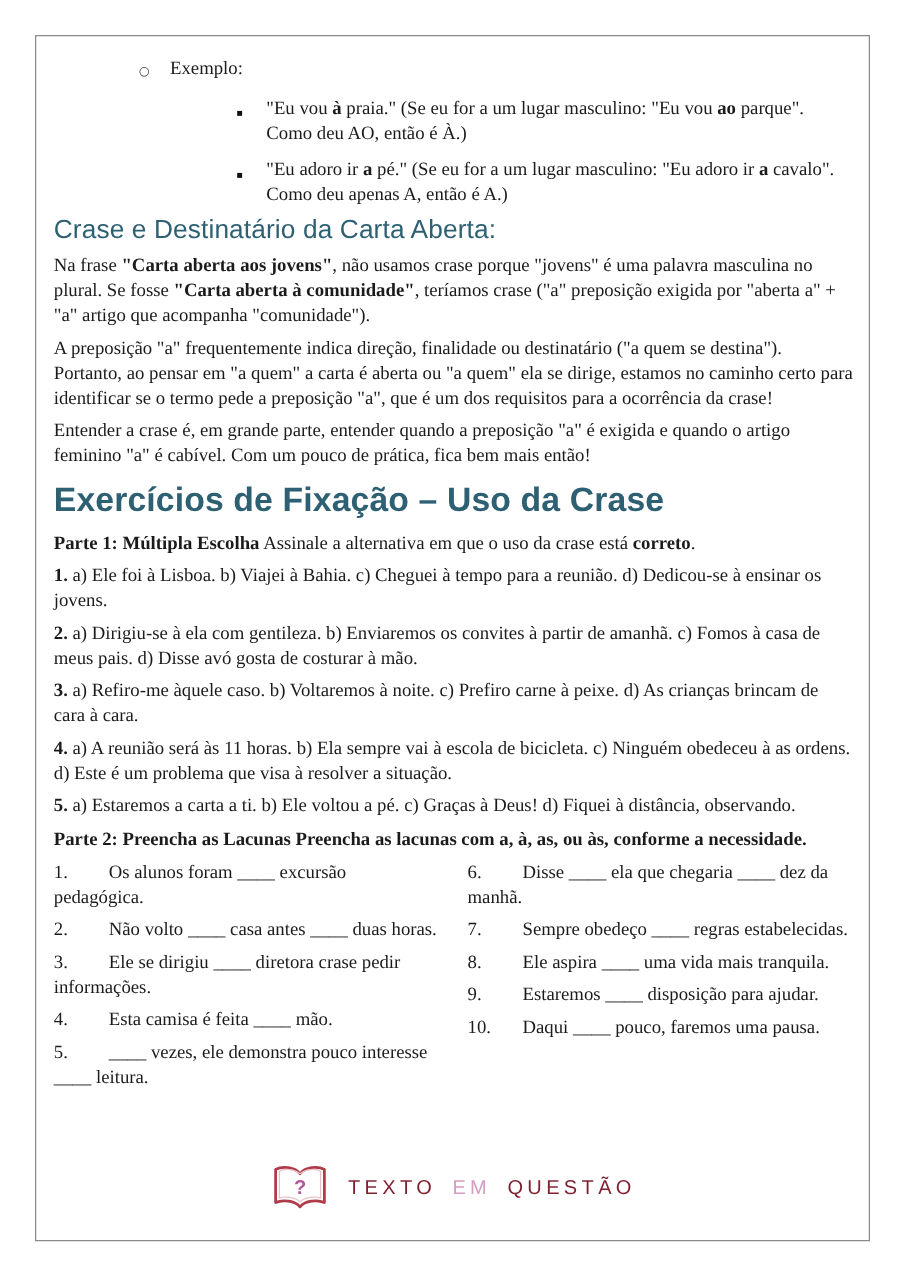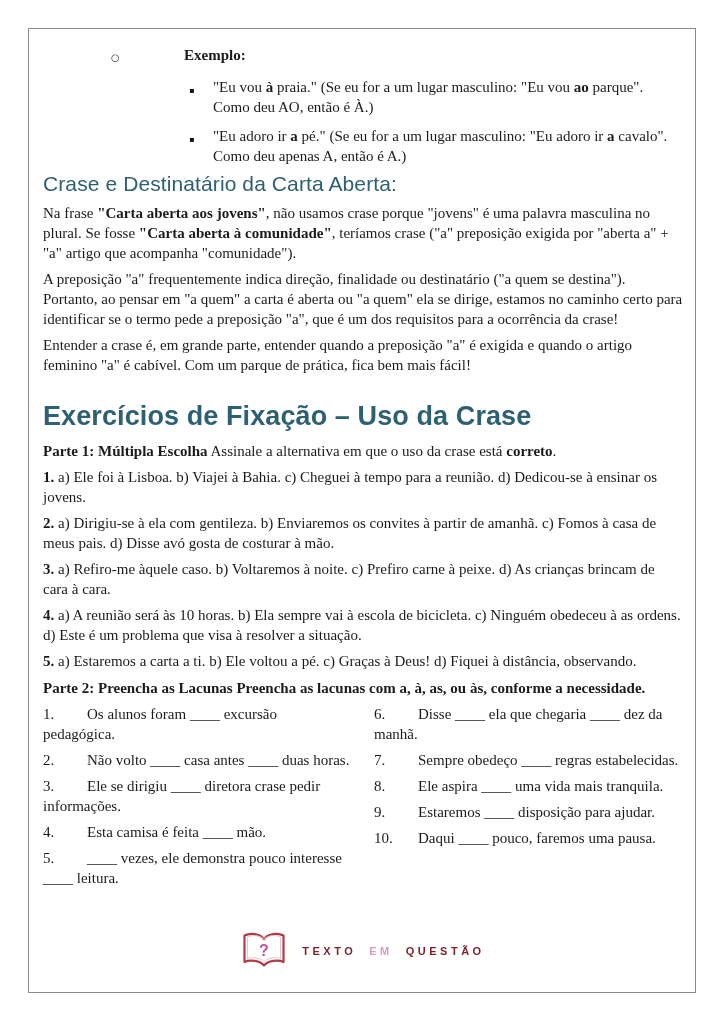--- a/index.html
+++ b/index.html
@@ -14,42 +14,42 @@
   }
   .frame{
     position:absolute;left:28px;top:28px;width:668px;height:965px;
     border:1px solid var(--border);
     padding:10px 12px 12px 14px;
     display:flex;flex-direction:column;overflow:hidden;
   }
   p{margin:6px 0 0;font-size:15px;line-height:20px;}
   .ex-label-row{display:flex;padding-left:68px;margin-top:6px;font-size:15px;line-height:20px;}
   .ex-label-row .marker{width:25px;flex:none;font-family:"DejaVu Sans",sans-serif;font-size:10px;color:#333;padding-top:3px;}
-  .ex-label-row .lbl{font-weight:bold;margin-left:48px;}
+  .ex-label-row .lbl{font-weight:normal;}
   .ex-item{display:flex;padding-left:146px;margin-top:9px;font-size:15px;line-height:20px;}
   .ex-item .marker{width:24px;flex:none;font-family:"DejaVu Sans",sans-serif;font-size:8px;color:#111;padding-top:4px;}
   .ex-item .txt{width:474px;}
   h2{
     font-family:"Liberation Sans",sans-serif;font-weight:400;color:var(--heading);
     font-size:21px;line-height:27px;margin:4px 0 0;letter-spacing:.1px;
   }
   h1{
     font-family:"Liberation Sans",sans-serif;font-weight:600;color:var(--heading);
-    font-size:27px;line-height:35px;margin:24px 0 0;letter-spacing:.1px;
+    font-size:27px;line-height:35px;margin:8px 0 0;letter-spacing:.1px;
   }
   .mc{margin-top:6px;}
   .parte{margin-top:7px;}
   .fill-grid{display:grid;grid-template-columns:1fr 1fr;column-gap:22px;margin-top:6px;align-items:start;}
   .fill-col p{margin-top:6px;line-height:20px;}
   .fill-col p:first-child{margin-top:0;}
   .fi-num{display:inline-block;min-width:44px;}
   .footer{margin-top:auto;display:flex;justify-content:center;align-items:center;gap:15px;padding-bottom:8px;}
   .logo-icon{flex:none;display:inline-flex;}
   .logo-text{
-    font-family:"Liberation Sans",sans-serif;font-weight:bold;font-size:11px;
+    font-family:"Liberation Sans",sans-serif;font-weight:normal;font-size:16px;
     letter-spacing:3.5px;white-space:nowrap;
   }
   .logo-text .w{margin-right:13px;}
   .logo-text .w:last-child{margin-right:0;}
   .tone-maroon{color:var(--logo-maroon);}
   .tone-pink{color:var(--logo-pink);}
   b{font-weight:bold;}
 </style>
 </head>
 <body>
@@ -71,30 +71,30 @@
     <span class="txt"><span>"Eu adoro ir </span><b>a</b><span> pé." (Se eu for a um lugar masculino: "Eu adoro ir </span><b>a</b><span> cavalo". Como deu apenas A, então é A.)</span></span>
   </div>
 
 
   <h2>Crase e Destinatário da Carta Aberta:</h2>
 
   <p><span>Na frase </span><b>"Carta aberta aos jovens"</b><span>, não usamos crase porque "jovens" é uma palavra masculina no plural. Se fosse </span><b>"Carta aberta à comunidade"</b><span>, teríamos crase ("a" preposição exigida por "aberta a" + "a" artigo que acompanha "comunidade").</span></p>
 
   <p>A preposição "a" frequentemente indica direção, finalidade ou destinatário ("a quem se destina"). Portanto, ao pensar em "a quem" a carta é aberta ou "a quem" ela se dirige, estamos no caminho certo para identificar se o termo pede a preposição "a", que é um dos requisitos para a ocorrência da crase!</p>
 
-  <p>Entender a crase é, em grande parte, entender quando a preposição "a" é exigida e quando o artigo feminino "a" é cabível. Com um parque de prática, fica bem mais fácil!</p>
+  <p>Entender a crase é, em grande parte, entender quando a preposição "a" é exigida e quando o artigo feminino "a" é cabível. Com um pouco de prática, fica bem mais então!</p>
 
   <h1>Exercícios de Fixação – Uso da Crase</h1>
 
   <p class="parte"><b>Parte 1: Múltipla Escolha</b><span> Assinale a alternativa em que o uso da crase está </span><b>correto</b><span>.</span></p>
 
   <p class="mc"><b>1.</b><span> a) Ele foi à Lisboa. b) Viajei à Bahia. c) Cheguei à tempo para a reunião. d) Dedicou-se à ensinar os jovens.</span></p>
   <p class="mc"><b>2.</b><span> a) Dirigiu-se à ela com gentileza. b) Enviaremos os convites à partir de amanhã. c) Fomos à casa de meus pais. d) Disse avó gosta de costurar à mão.</span></p>
   <p class="mc"><b>3.</b><span> a) Refiro-me àquele caso. b) Voltaremos à noite. c) Prefiro carne à peixe. d) As crianças brincam de cara à cara.</span></p>
-  <p class="mc"><b>4.</b><span> a) A reunião será às 10 horas. b) Ela sempre vai à escola de bicicleta. c) Ninguém obedeceu à as ordens. d) Este é um problema que visa à resolver a situação.</span></p>
+  <p class="mc"><b>4.</b><span> a) A reunião será às 11 horas. b) Ela sempre vai à escola de bicicleta. c) Ninguém obedeceu à as ordens. d) Este é um problema que visa à resolver a situação.</span></p>
   <p class="mc"><b>5.</b><span> a) Estaremos a carta a ti. b) Ele voltou a pé. c) Graças à Deus! d) Fiquei à distância, observando.</span></p>
 
   <p class="parte"><b>Parte 2: Preencha as Lacunas Preencha as lacunas com a, à, as, ou às, conforme a necessidade.</b></p>
 
   <div class="fill-grid">
     <div class="fill-col">
       <p><span class="fi-num">1.</span><span>Os alunos foram ____ excursão pedagógica.</span></p>
       <p><span class="fi-num">2.</span><span>Não volto ____ casa antes ____ duas horas.</span></p>
       <p><span class="fi-num">3.</span><span>Ele se dirigiu ____ diretora crase pedir informações.</span></p>
       <p><span class="fi-num">4.</span><span>Esta camisa é feita ____ mão.</span></p>

